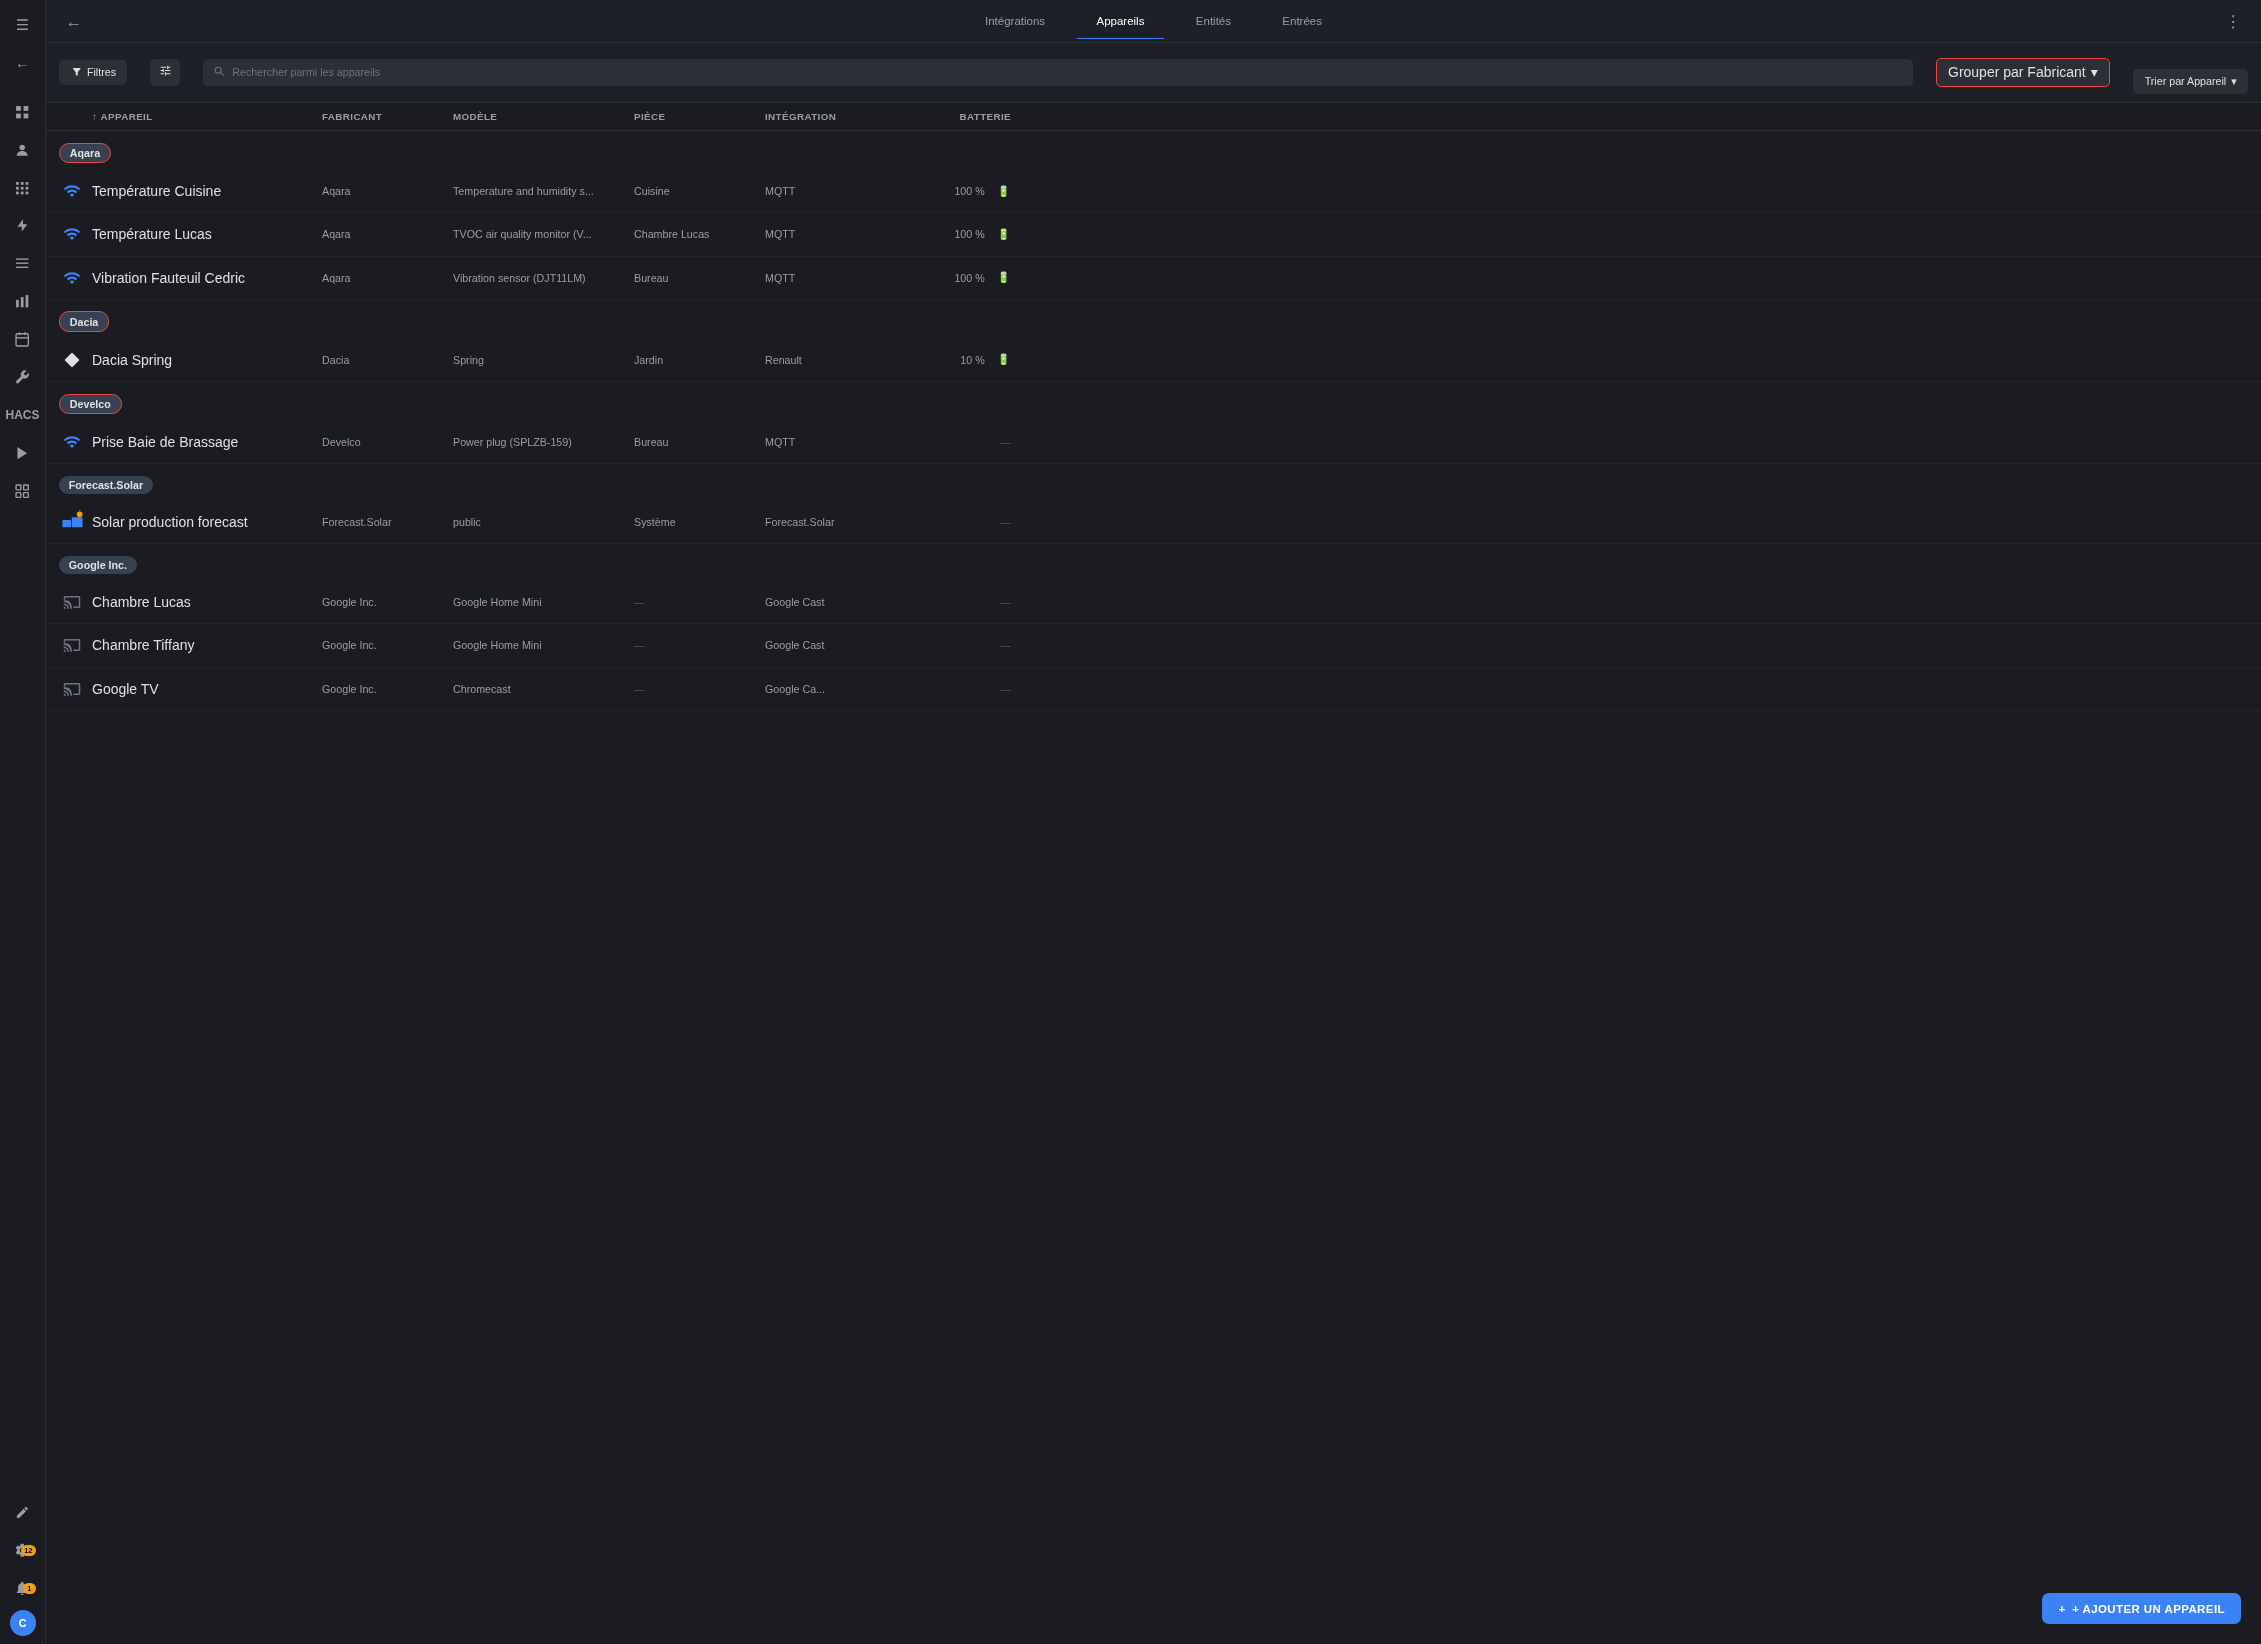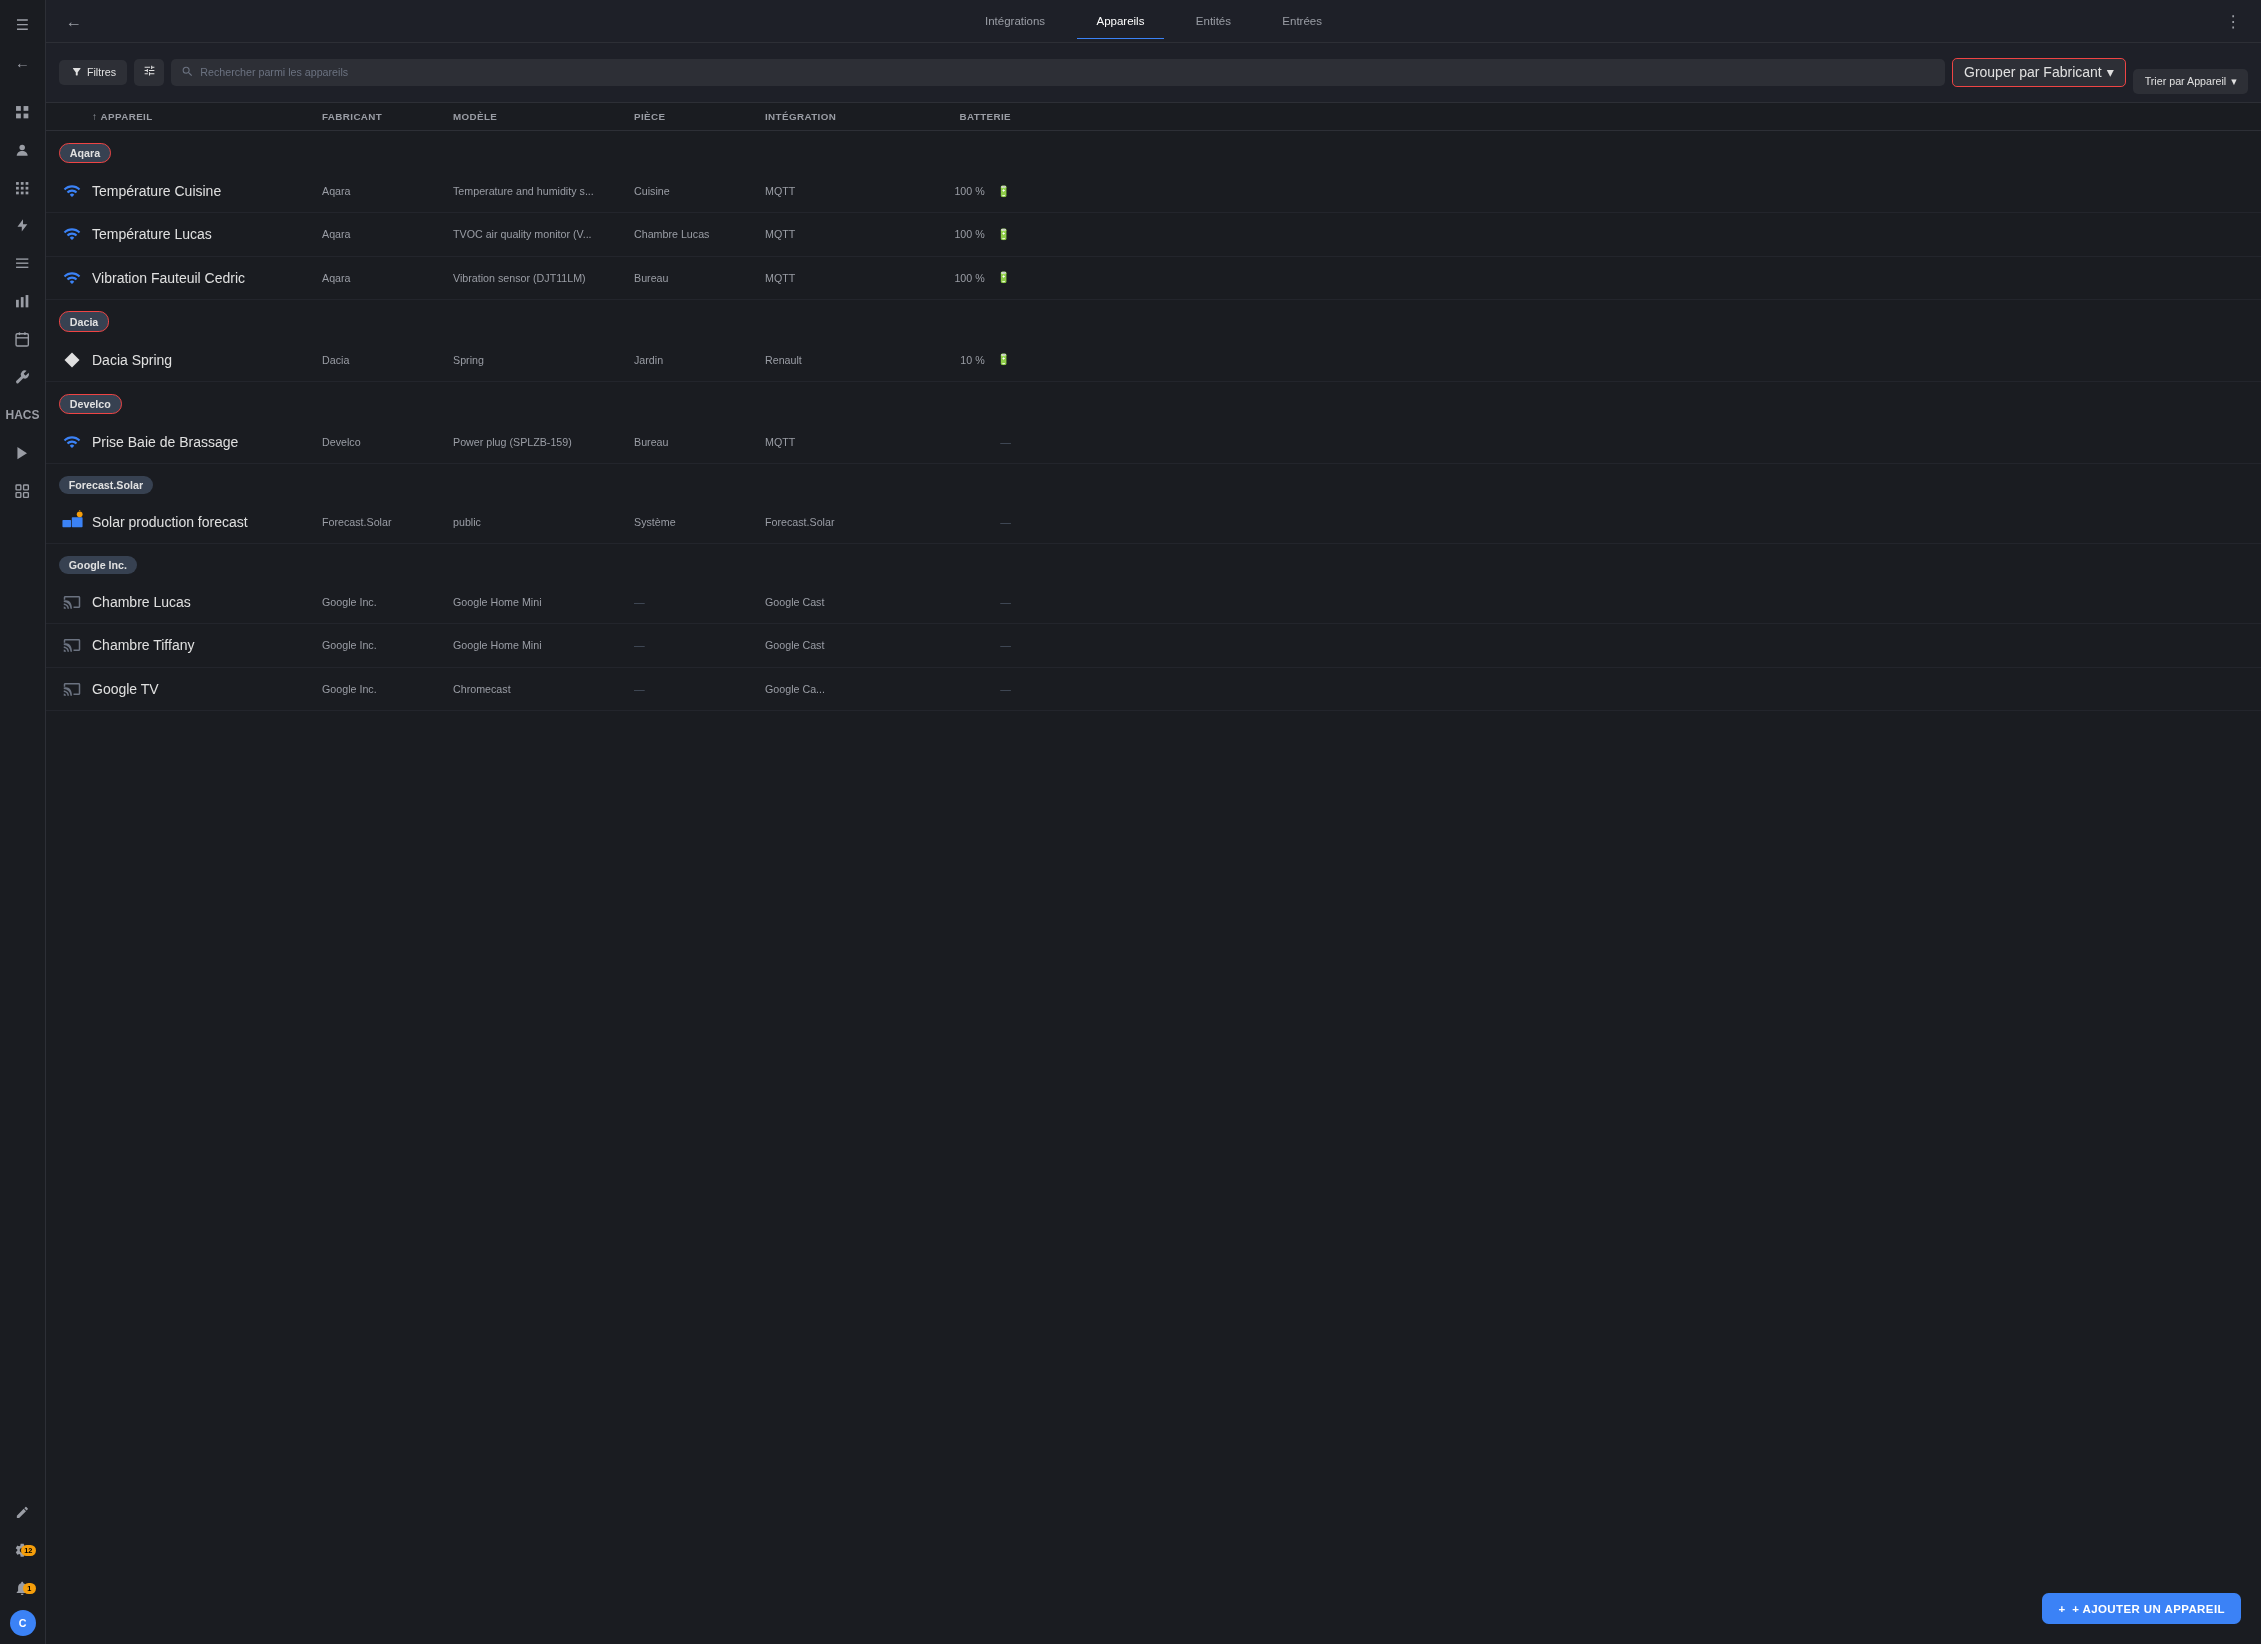--- a/index.html
+++ b/index.html
@@ -114,21 +114,21 @@
       cursor: pointer;
       padding: 3.3px 6.6px;
     }
 
     
     .toolbar {
       display: flex;
       align-items: center;
       background: #1e2028;
       padding: 8.2px 13px;
-      gap: 7px;
+      gap: 23px;
       border-bottom: 0.8px solid #2d2f36;
     }
     .toolbar-filter-btn {
       display: flex;
       align-items: center;
       gap: 4.9px;
       background: #2d2f36;
       border: none;
       color: #e0e0e0;
       padding: 5.7px 11.5px;

